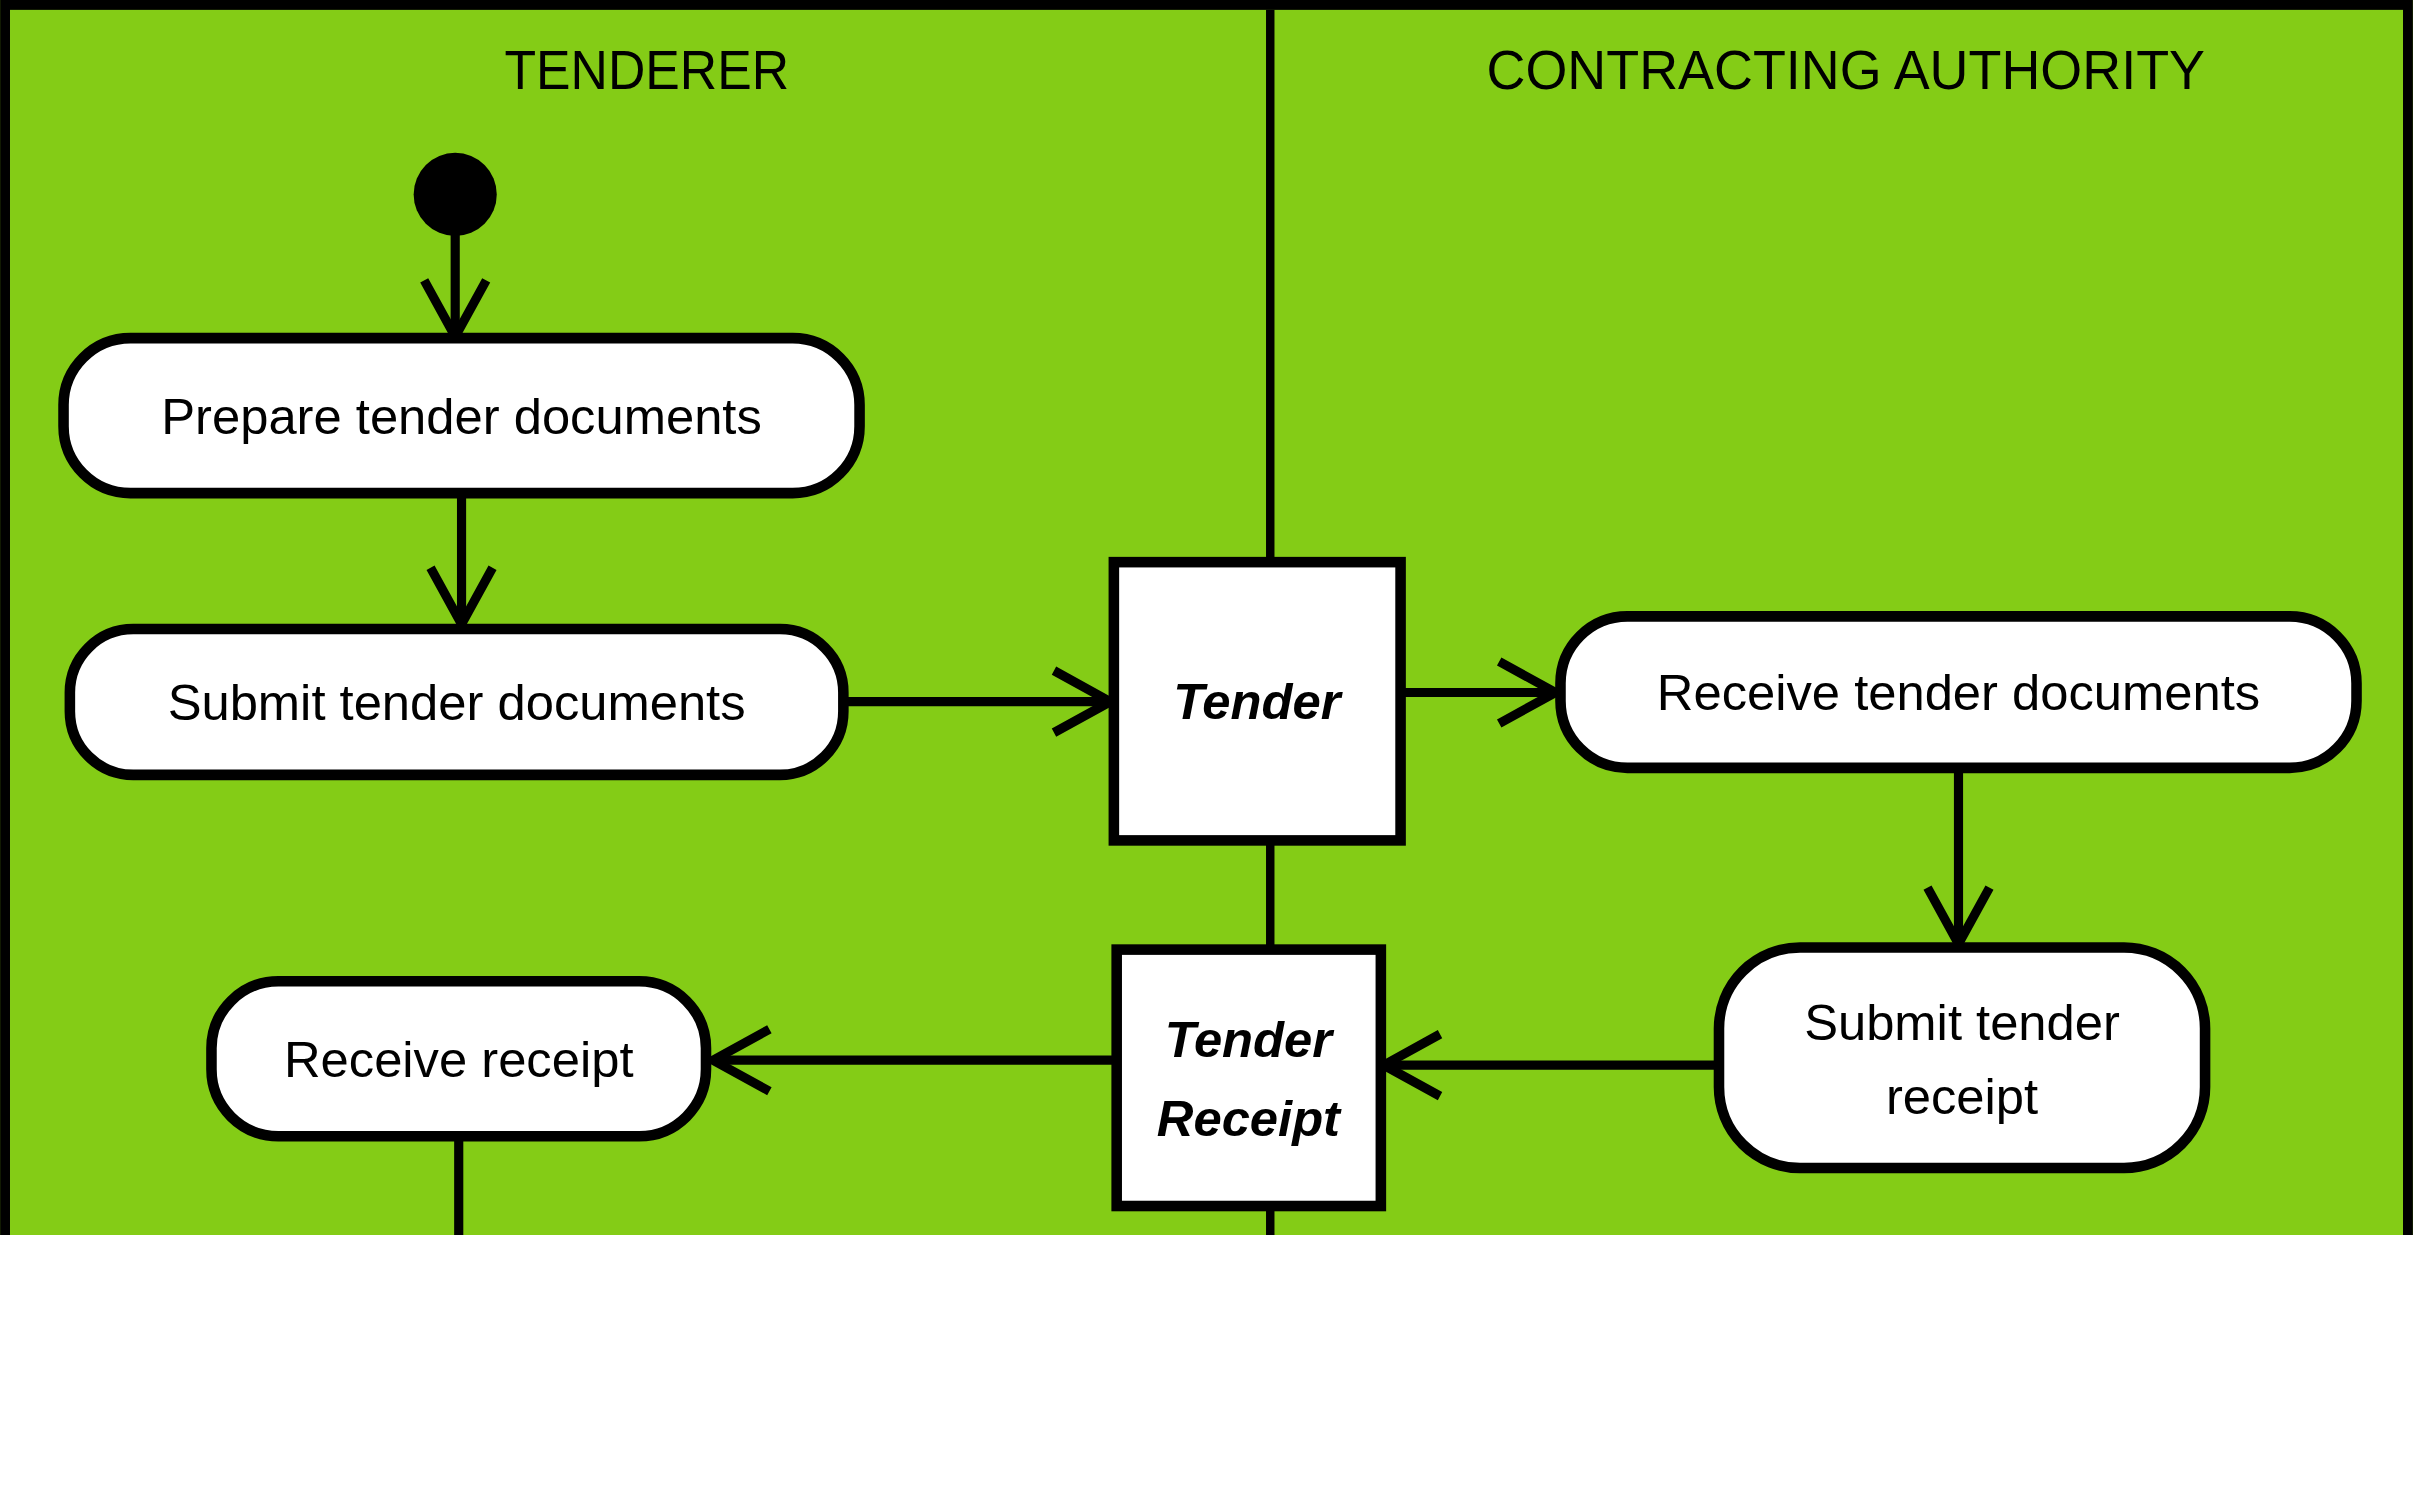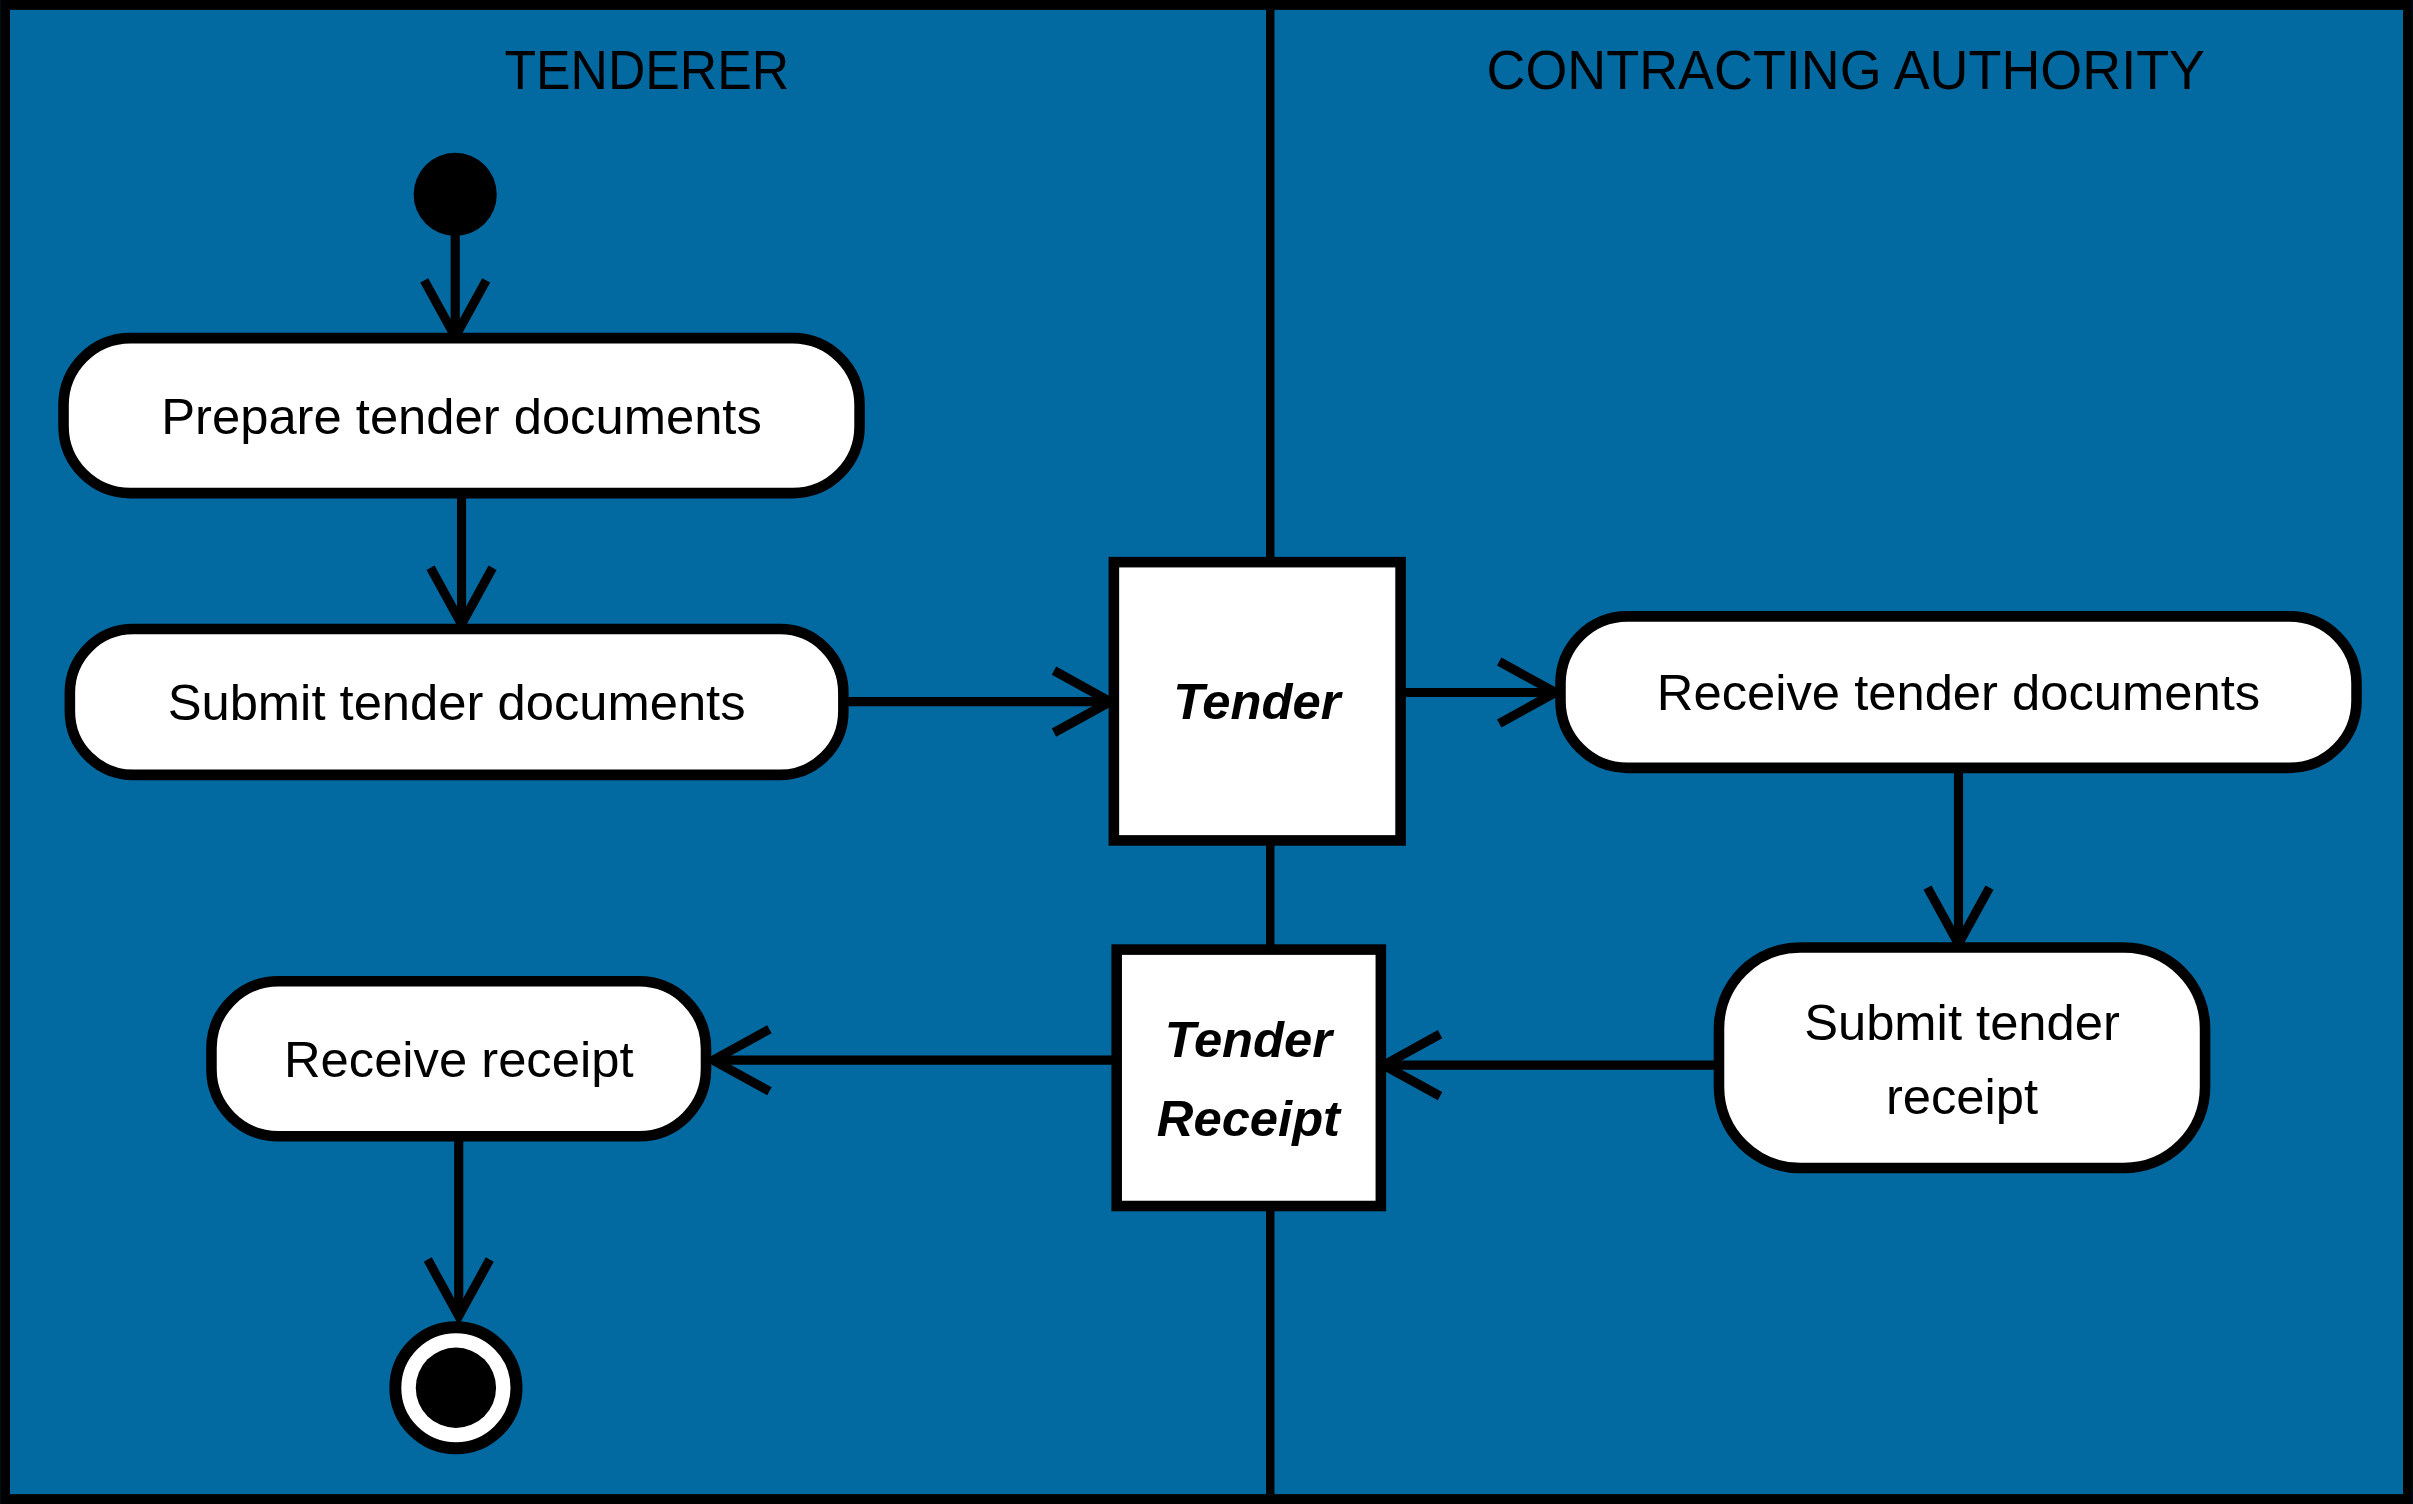--- a/index.html
+++ b/index.html
@@ -1,16 +1,16 @@
 <!DOCTYPE html>
 <html style="font-size:11.3px"><head>
 <meta charset="utf-8">
 <style>
   html,body{margin:0;padding:0;background:#ffffff;}
-  .canvas-wrap{width:2413px;height:1504px;position:relative;background:#0369a1;}
+  .canvas-wrap{width:2413px;height:1235px;position:relative;background:#84cc16;}
   svg{display:block;}
   .frame{fill:none;stroke:#000000;stroke-width:14;}
   .divider{stroke:#000000;stroke-width:12;}
   .activity{fill:#ffffff;stroke:#000000;stroke-width:15;}
   .object-box{fill:#ffffff;stroke:#000000;stroke-width:15;}
   .flow-line{stroke:#000000;stroke-width:13;fill:none;}
   .arrow-head{stroke:#000000;stroke-width:13;fill:none;stroke-linecap:butt;}
   .start-dot{fill:#000000;stroke:none;}
   .end-ring{fill:#ffffff;stroke:#000000;stroke-width:17;}
   .end-core{fill:#000000;stroke:none;}

